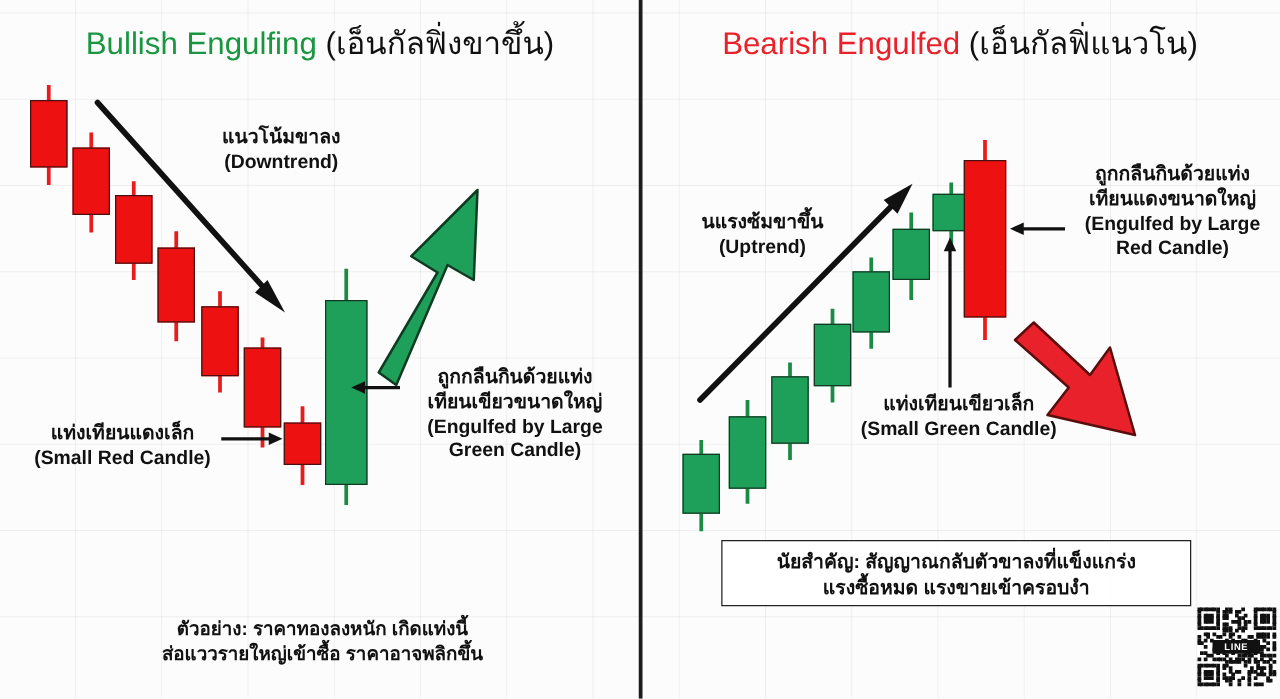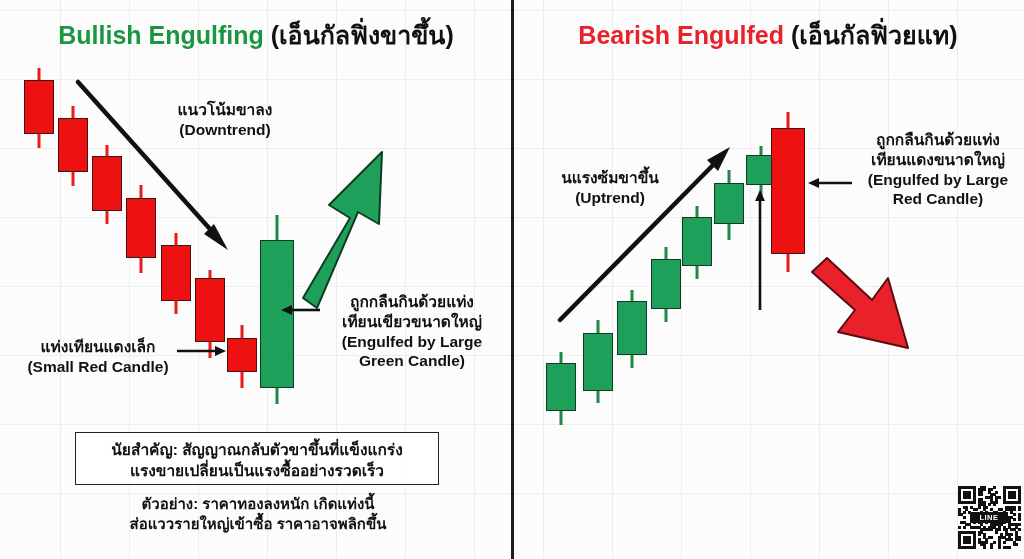--- a/index.html
+++ b/index.html
@@ -27,21 +27,21 @@
   .divider{
     position:absolute;left:511px;top:0;width:3px;height:559px;
     background:#1c1c1c;
   }
   .panel{position:absolute;top:0;height:559px;width:512px;}
   .panel.left{left:0;}
   .panel.right{left:512px;}
 
   .title{
     position:absolute;top:21px;left:0;width:512px;text-align:center;
-    font-size:25px;font-weight:bold;line-height:1.15;
+    font-size:25px;font-weight:normal;line-height:1.15;
     white-space:nowrap;
   }
   .title .en-green{color:#1a9641;}
   .title .en-red{color:#e8212a;}
   .title .th{color:#111;}
 
   
   .chart{position:absolute;left:0;top:0;width:512px;height:559px;}
 
   .candle{position:absolute;}
@@ -181,32 +181,30 @@
 
       <div class="anno center" style="left:18px;top:337px;width:160px;">แท่งเทียนแดงเล็ก
 (Small Red Candle)</div>
 
       <div class="anno center" style="left:322px;top:292px;width:180px;">ถูกกลืนกินด้วยแท่ง
 เทียนเขียวขนาดใหญ่
 (Engulfed by Large
 Green Candle)</div>
     </div>
 
-    <div class="callout" style="left:75px;top:432px;width:364px;height:53px;">นัยสำคัญ: สัญญาณกลับตัวขาขึ้นที่แข็งแกร่ง
-แรงขายเปลี่ยนเป็นแรงซื้ออย่างรวดเร็ว</div>
 
     <div class="example" style="left:70px;top:494px;width:376px;">ตัวอย่าง: ราคาทองลงหนัก เกิดแท่งนี้
 ส่อแววรายใหญ่เข้าซื้อ ราคาอาจพลิกขึ้น</div>
   </div>
 
   <div class="panel right">
 
     <div class="title">
       <span class="en-red">Bearish Engulfed</span>
-      <span class="th">(เอ็นกัลฟิ่วยแท)</span>
+      <span class="th">(เอ็นกัลฟิ่แนวโน)</span>
     </div>
 
     <div class="chart">
 
       <div class="candle green" style="left:34px;top:352px;width:30px;height:73px;">
         <div class="wick"></div>
         <div class="body" style="top:11px;height:48px;"></div>
       </div>
 
       <div class="candle green" style="left:71px;top:320px;width:30px;height:83px;">
@@ -262,27 +260,31 @@
         </g>
 
         <g>
           <polygon points="315,258 360,300 376,278 396,348 326,332 343,310 300,272" fill="#e8212a" stroke="#5a0d0d" stroke-width="2" stroke-linejoin="round"></polygon>
         </g>
       </svg>
 
       <div class="anno center" style="left:18px;top:168px;width:160px;">นแรงซ้มขาขึ้น
 (Uptrend)</div>
 
+      <div class="anno center" style="left:160px;top:314px;width:190px;">แท่งเทียนเขียวเล็ก
+(Small Green Candle)</div>
 
       <div class="anno center" style="left:340px;top:130px;width:172px;">ถูกกลืนกินด้วยแท่ง
 เทียนแดงขนาดใหญ่
 (Engulfed by Large
 Red Candle)</div>
     </div>
 
+    <div class="callout" style="left:65px;top:432px;width:376px;height:53px;">นัยสำคัญ: สัญญาณกลับตัวขาลงที่แข็งแกร่ง
+แรงซื้อหมด แรงขายเข้าครอบงำ</div>
 
   </div>
 
   <div class="qr">
     <div class="code" id="qrcode">
         <div class="cell" style="left: 22.32px; top: 0px; width: 3px; height: 3px;"></div>
         <div class="cell" style="left: 24.8px; top: 0px; width: 3px; height: 3px;"></div>
         <div class="cell" style="left: 34.72px; top: 0px; width: 3px; height: 3px;"></div>
         <div class="cell" style="left: 19.84px; top: 2.48px; width: 3px; height: 3px;"></div>
         <div class="cell" style="left: 22.32px; top: 2.48px; width: 3px; height: 3px;"></div>

